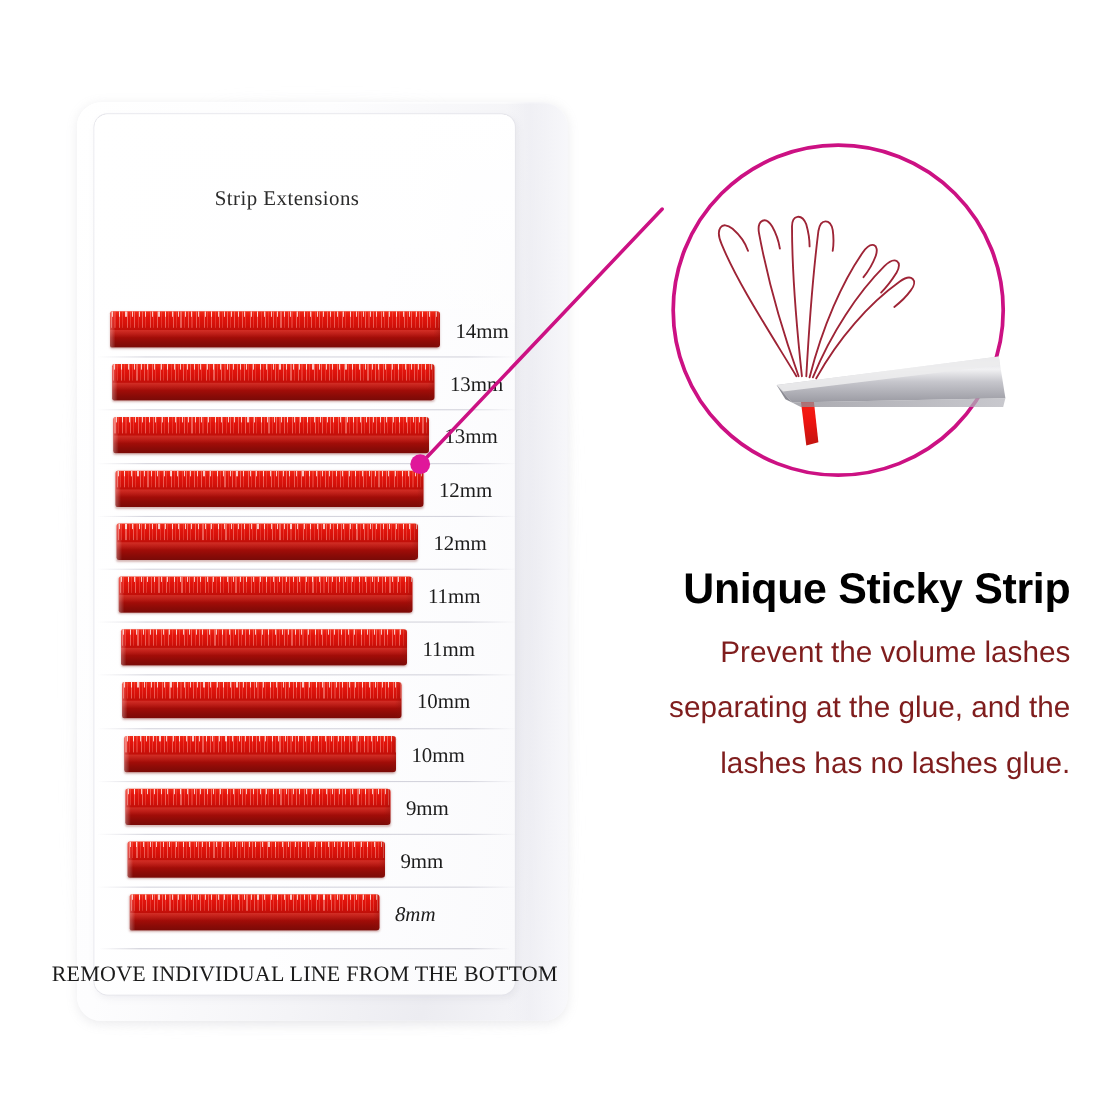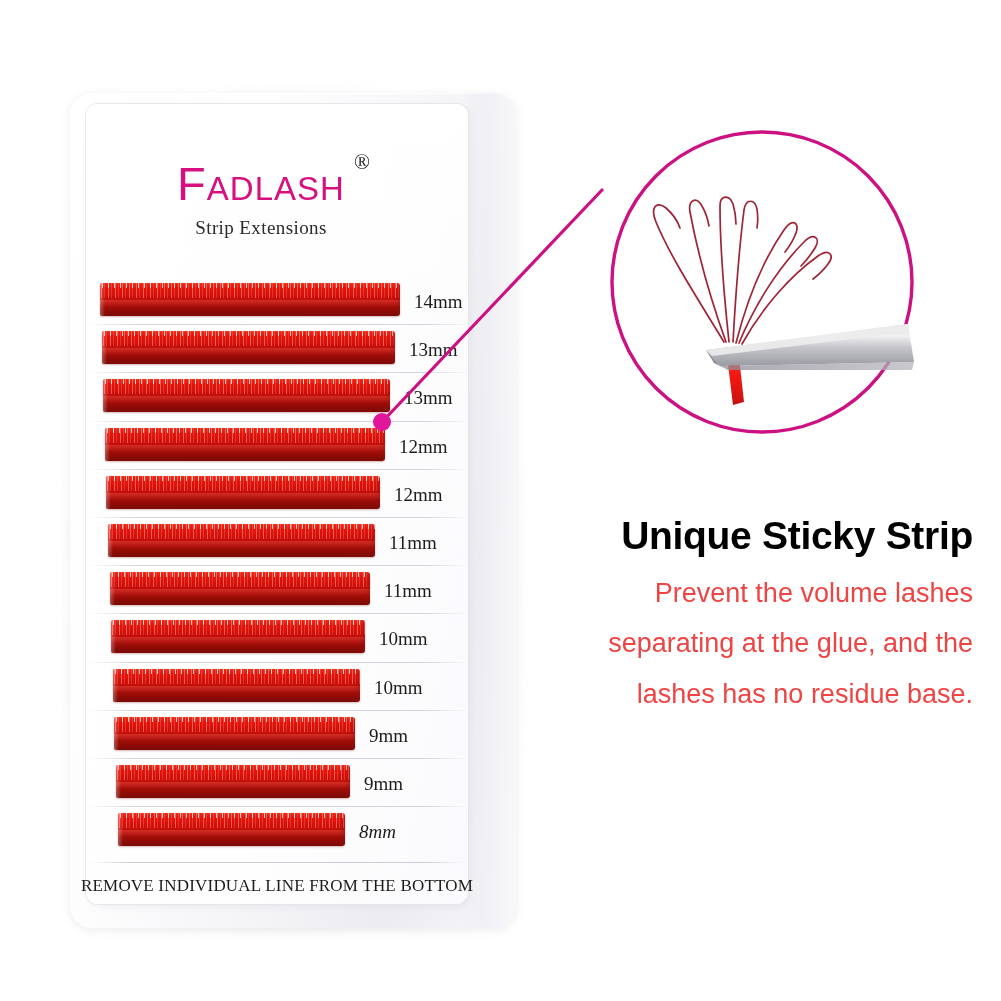--- a/index.html
+++ b/index.html
@@ -198,21 +198,21 @@
     justify-content: center;
   }
   .instruction-band .divider-top {
     position: absolute;
     left: 4px; right: 4px; top: -4px;
     height: 1px;
     background: linear-gradient(90deg, rgba(215,215,223,0) 0%, rgba(200,200,210,0.9) 10%, rgba(200,200,210,0.9) 90%, rgba(215,215,223,0) 100%);
   }
   .instruction-text {
     font-family: "Liberation Serif", serif;
-    font-size: 17px;
+    font-size: 20px;
     letter-spacing: 0.2px;
     color: #1b1b1b;
     white-space: nowrap;
   }
 
   
   .callout-wrap {
     position: absolute;
     left: 578px; top: 126px;
     width: 368px; height: 312px;
@@ -241,43 +241,39 @@
     font-weight: bold;
     font-size: 39px;
     color: #000000;
     line-height: 1.05;
     letter-spacing: -0.3px;
     white-space: nowrap;
   }
   .copy-line {
     font-family: "Liberation Sans", sans-serif;
     font-size: 27px;
-    color: #ef4444;
+    color: #7f1d1d;
     line-height: 1.05;
     margin-top: 22px;
     white-space: nowrap;
   }
 </style>
 </head>
 <body>
 
 <div id="stage">
 
   <div class="tray-shadow"></div>
   <div class="tray-outer"></div>
 
   <div class="tray-inner">
     <div class="tray-inner-sheen"></div>
   </div>
 
   <div class="brand-block">
-    <div class="brand-name">
-      <span>Fadlash</span>
-      <span class="brand-reg">®</span>
-    </div>
     <div class="brand-sub">Strip Extensions</div>
   </div>
 
   <div class="rows-area" id="rows-area">
       <div class="row" style="top: 0px; left: 0px; right: 0px;">
         <div class="lash" style="left: 14px; width: 300px;">
           <div class="fibers"></div>
           <div class="fiber-top"></div>
           <div class="gloss"></div>
           <div class="left-cap"></div>
@@ -458,16 +454,16 @@
         <path d="M142 240 L 336 236 L 334 244 L 150 244 Z" fill="url(#tweezerEdge)" opacity="0.75"></path>
         <path d="M128 224 L 142 240 L 136 237 Z" fill="#8b8b93"></path>
       </g>
     </svg>
   </div>
 
   <div class="copy">
     <div class="copy-title">Unique Sticky Strip</div>
     <div class="copy-line">Prevent the volume lashes</div>
     <div class="copy-line">separating at the glue, and the</div>
-    <div class="copy-line">lashes has no residue base.</div>
+    <div class="copy-line">lashes has no lashes glue.</div>
   </div>
 
 </div>
 
 </body></html>

